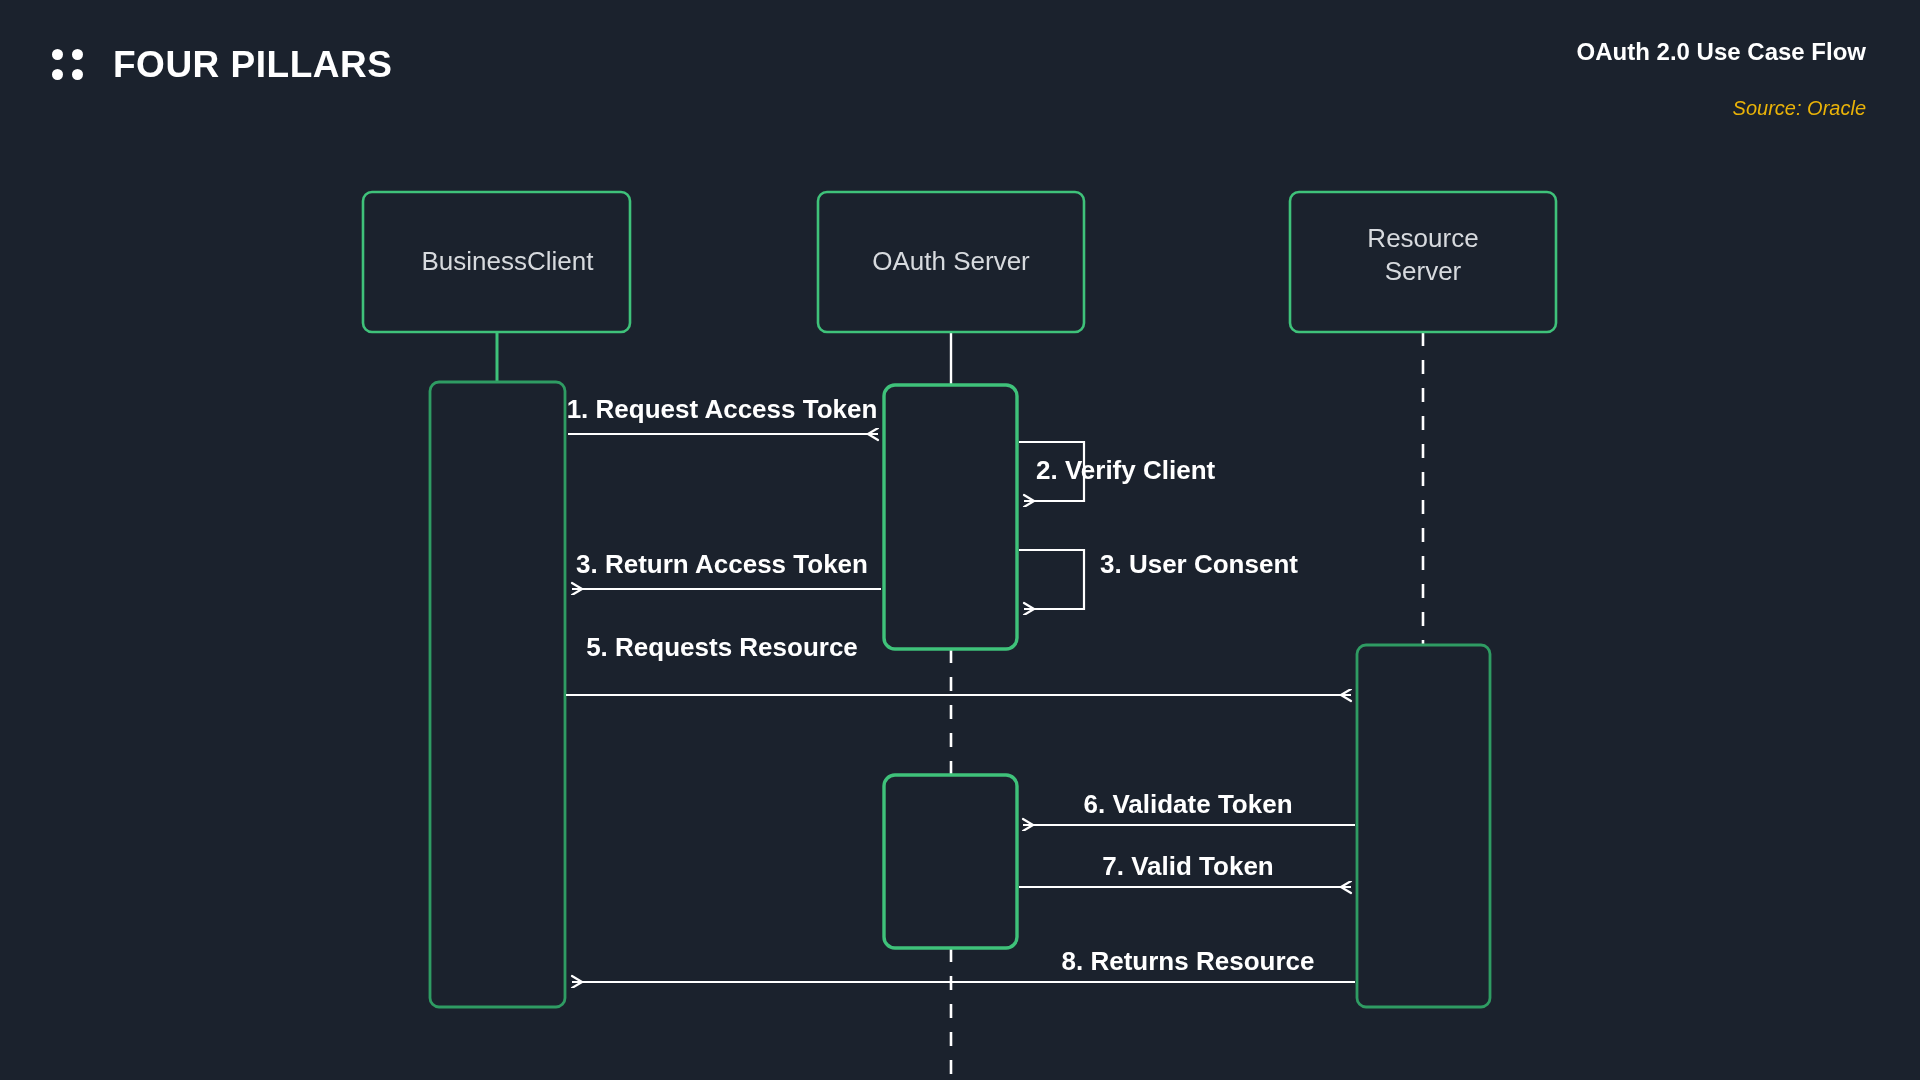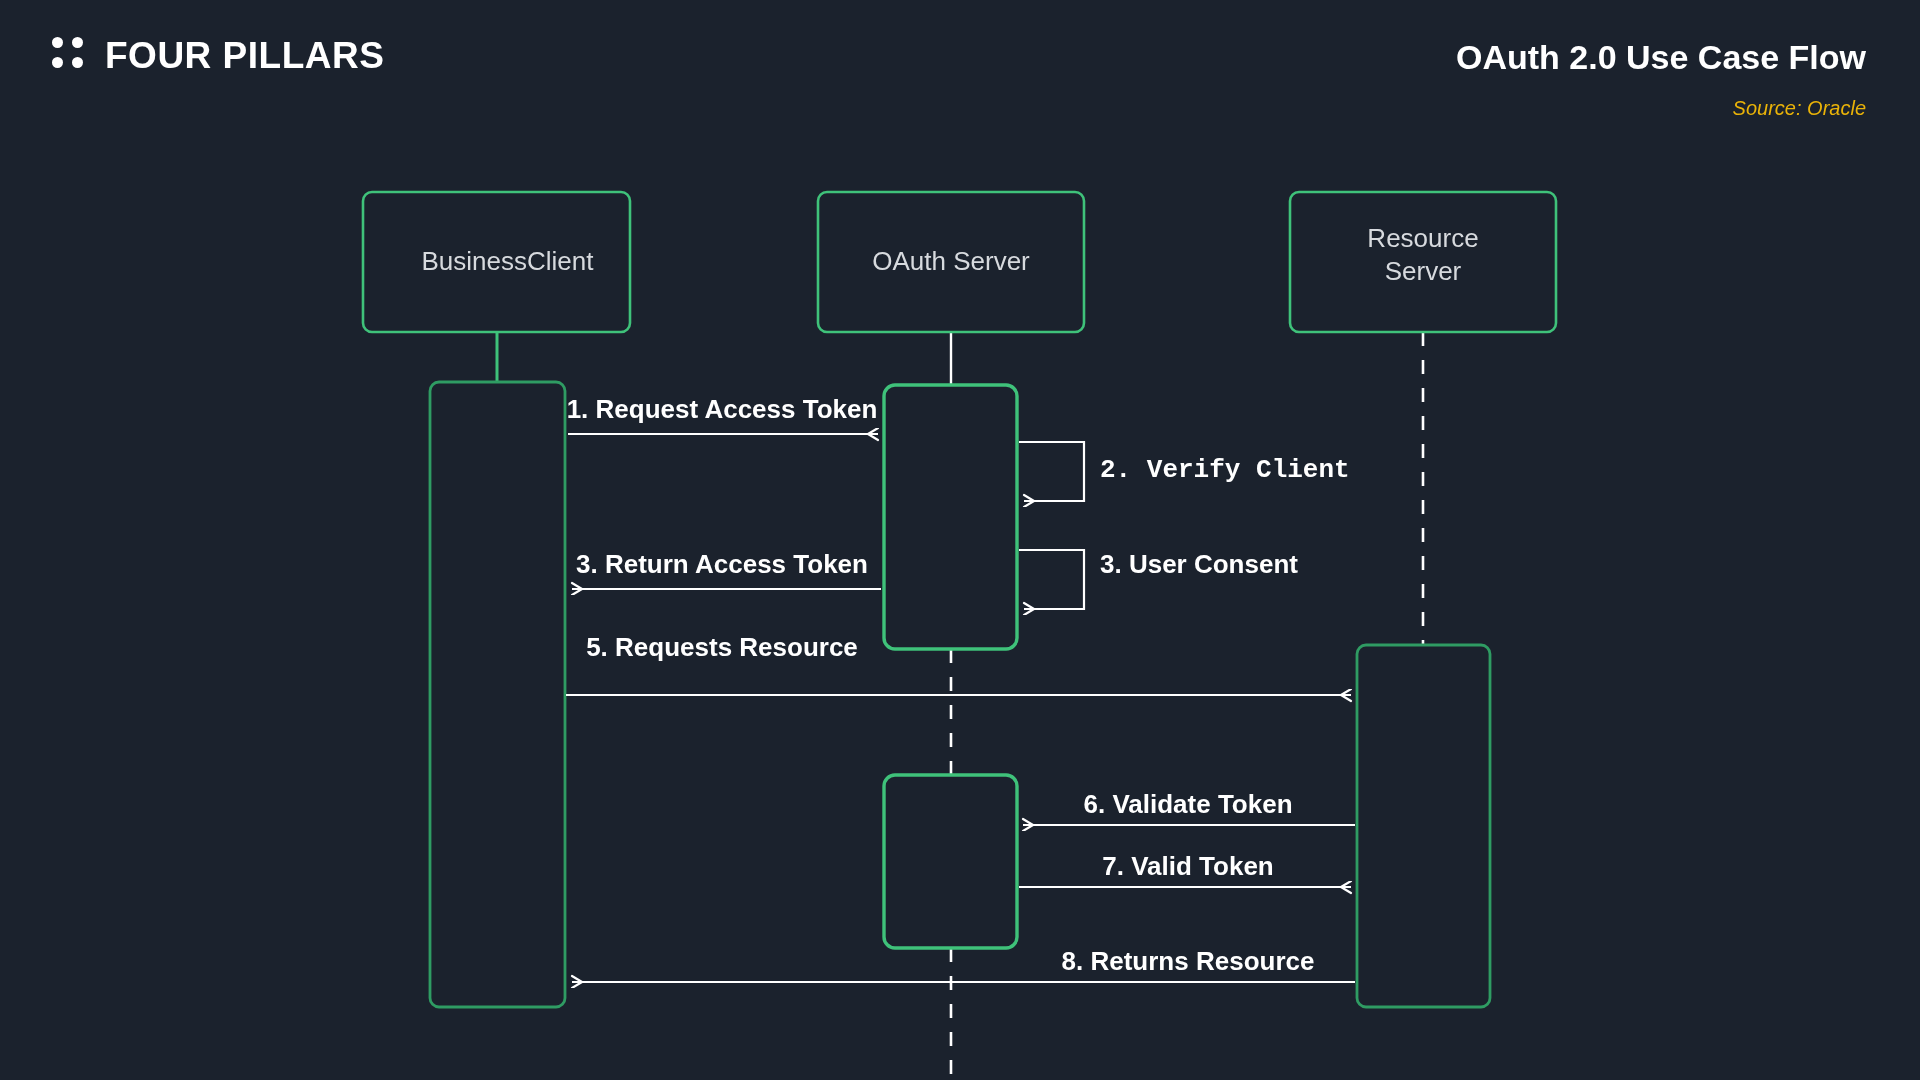--- a/index.html
+++ b/index.html
@@ -19,24 +19,24 @@
     position: absolute;
     inset: 0;
     width: 1920px;
     height: 1080px;
   }
 
   
   .brand {
     position: absolute;
     left: 52px;
-    top: 37px;
+    top: 46px;
     display: flex;
-    align-items: flex-start;
-    gap: 22px;
+    align-items: center;
+    gap: 30px;
   }
   .brand-dots {
     display: grid;
     grid-template-columns: repeat(2, 11px);
     grid-template-rows: repeat(2, 11px);
     gap: 9px;
   }
   .brand-dots i {
     display: block;
     width: 11px;
@@ -51,21 +51,21 @@
     letter-spacing: 0.5px;
     line-height: 1;
     white-space: nowrap;
   }
 
   .deck-title {
     position: absolute;
     right: 54px;
     top: 38px;
     color: #ffffff;
-    font-size: 34px;
+    font-size: 24px;
     font-weight: bold;
     text-align: right;
     line-height: 1.15;
     white-space: nowrap;
   }
   .deck-source {
     position: absolute;
     right: 54px;
     top: 97px;
     color: #eab308;
@@ -174,21 +174,21 @@
     </svg>
   </div>
 
   <div class="plabel" style="left:363px; top:245px; width:289px;">BusinessClient</div>
   <div class="plabel" style="left:1290px; top:222px; width:266px;">Resource
 Server</div>
   <div class="plabel" style="left:818px; top:245px; width:266px;">OAuth Server</div>
 
   <div class="mlabel center" style="left:722px; top:396px;">1.  Request Access Token</div>
 
-  <div class="mlabel" style="left:1100px; top:457px;font-family:Liberation Mono, monospace;">2.  Verify Client</div>
+  <div class="mlabel" style="left:1036px; top:457px;">2.  Verify Client</div>
 
   <div class="mlabel" style="left:1100px; top:551px;">3.  User Consent</div>
 
   <div class="mlabel center" style="left:722px; top:551px;">3.  Return Access Token</div>
 
   <div class="mlabel center" style="left:722px; top:634px;">5.  Requests Resource</div>
 
   <div class="mlabel center" style="left:1188px; top:791px;">6.  Validate Token</div>
 
   <div class="mlabel center" style="left:1188px; top:853px;">7.  Valid Token</div>

